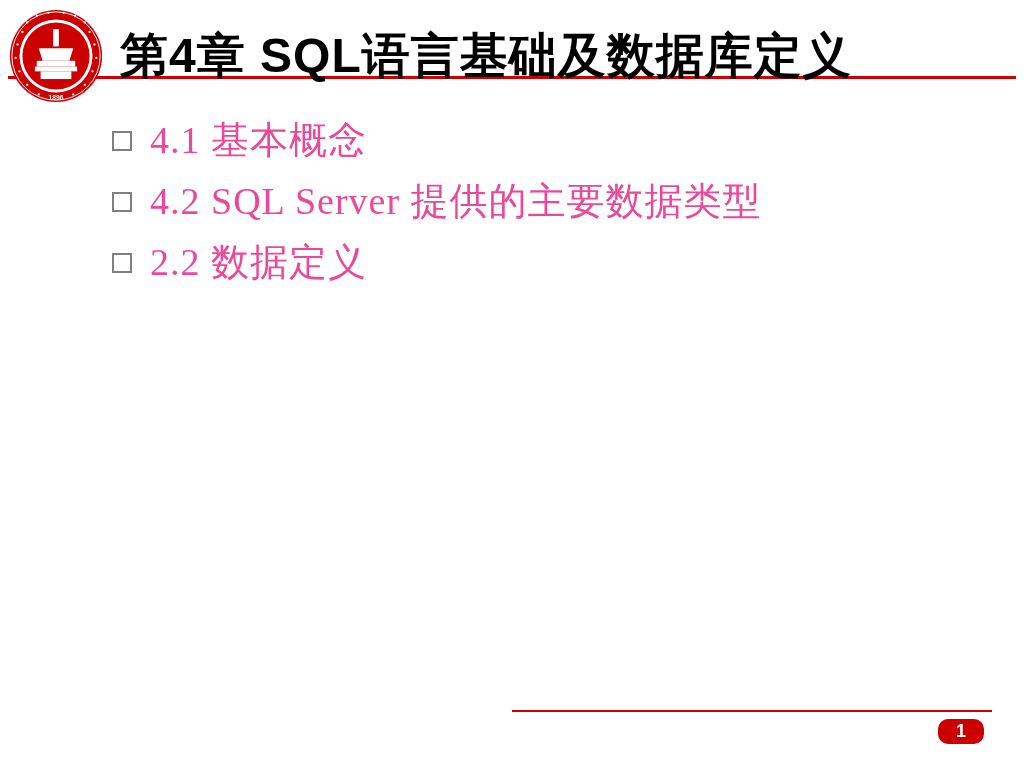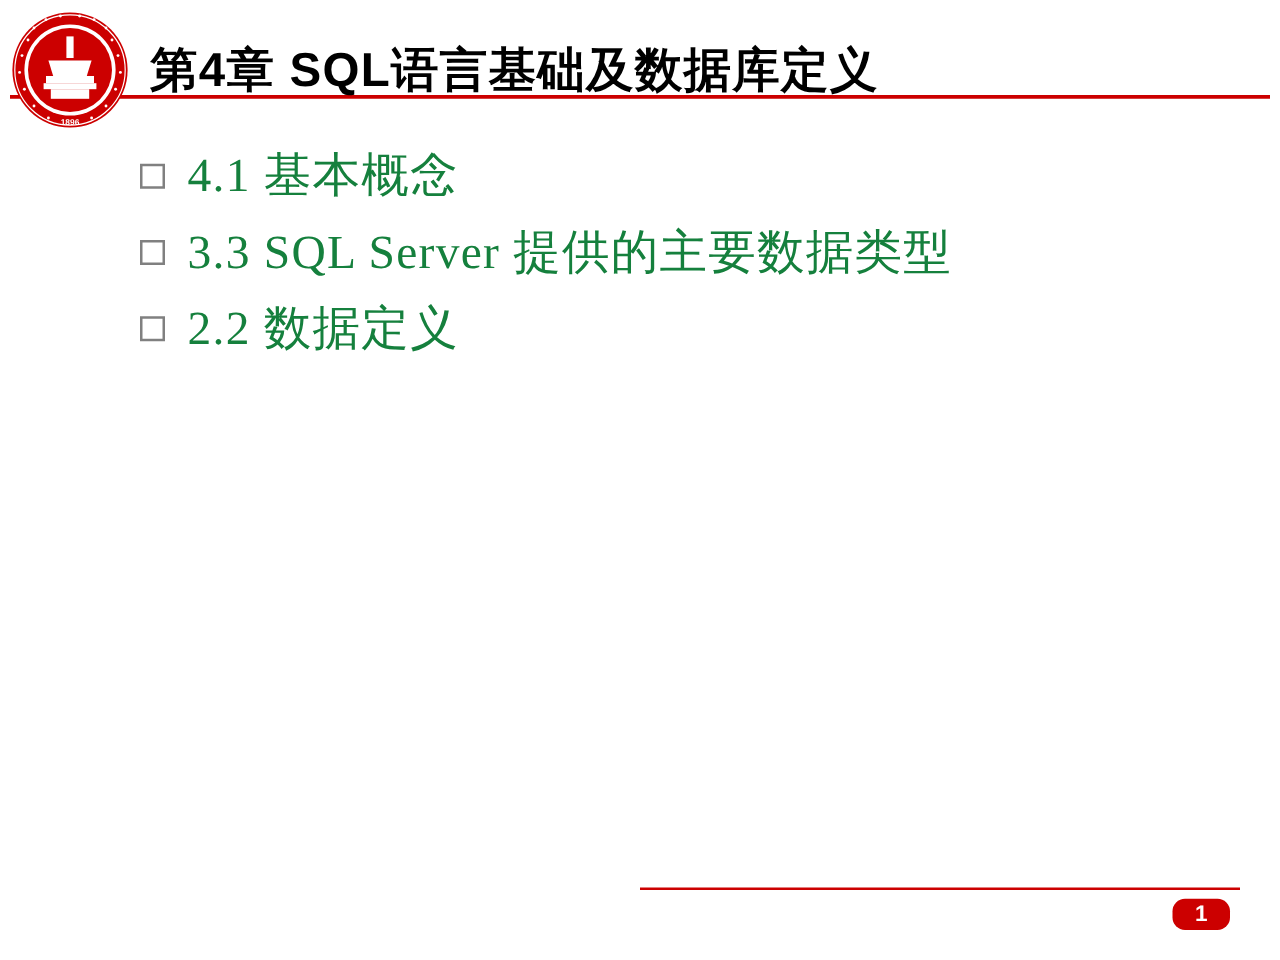--- a/index.html
+++ b/index.html
@@ -15,21 +15,21 @@
       display: flex;
       align-items: center;
       padding: 8px 0 0 8px;
     }
     .logo {
       width: 96px;
       height: 96px;
       flex-shrink: 0;
     }
     .title {
-      font-size: 38px;
+      font-size: 48px;
       font-weight: bold;
       color: #000;
       margin-left: 16px;
       font-family: "SimHei", "Microsoft YaHei", sans-serif;
       letter-spacing: 1px;
     }
     .header-underline {
       height: 3px;
       background: #cc0000;
       margin-top: -28px;
@@ -46,21 +46,21 @@
     }
     .bullet {
       width: 20px;
       height: 20px;
       border: 2.5px solid #808080;
       margin-right: 18px;
       flex-shrink: 0;
     }
     .toc-text {
       font-size: 38px;
-      color: #15803d;
+      color: #ec4899;
       font-family: "SimSun", serif;
       letter-spacing: 1px;
     }
     .footer-line {
       position: absolute;
       bottom: 56px;
       right: 32px;
       width: 480px;
       height: 2px;
       background: #cc0000;
@@ -129,21 +129,21 @@
 
 <div class="header-underline"></div>
 
 <div class="content">
   <div class="toc-item">
     <div class="bullet"></div>
     <span class="toc-text">4.1 基本概念</span>
   </div>
   <div class="toc-item">
     <div class="bullet"></div>
-    <span class="toc-text">3.3 SQL Server 提供的主要数据类型</span>
+    <span class="toc-text">4.2 SQL Server 提供的主要数据类型</span>
   </div>
   <div class="toc-item">
     <div class="bullet"></div>
     <span class="toc-text">2.2 数据定义</span>
   </div>
 </div>
 
 <div class="footer-line"></div>
 <div class="page-number">1</div>
 

